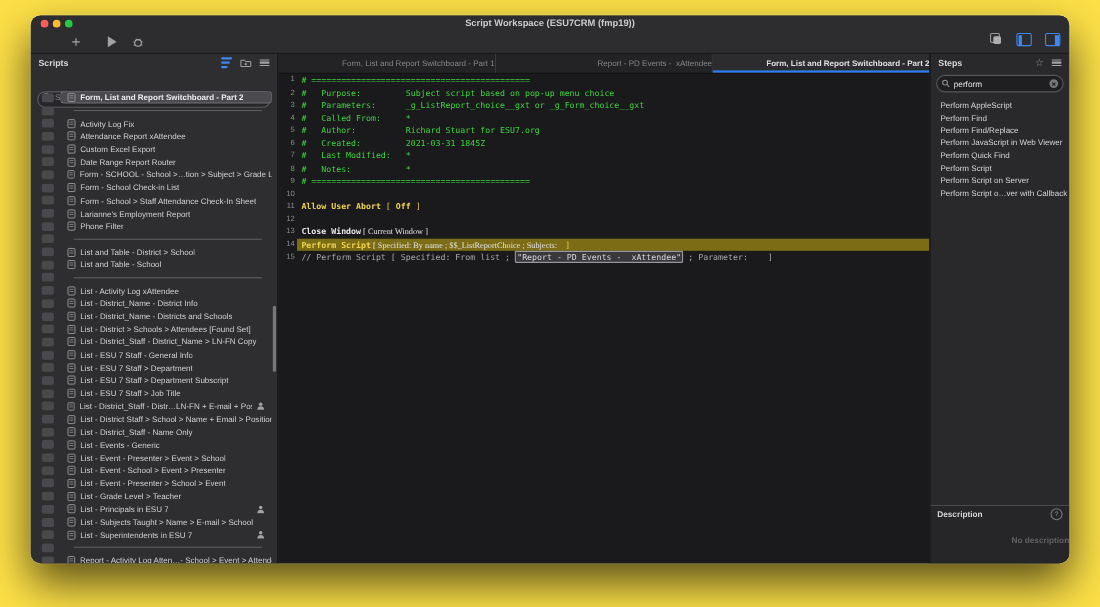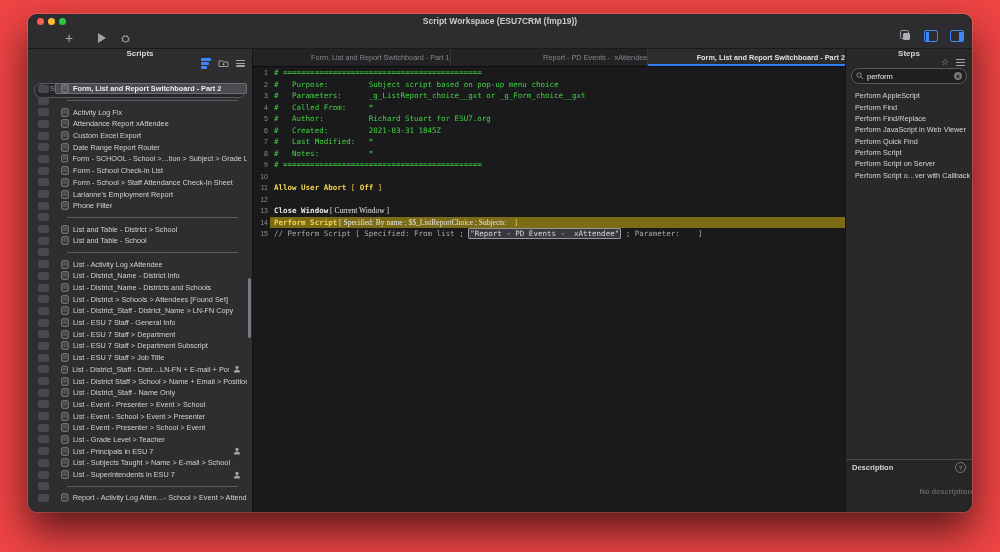--- a/index.html
+++ b/index.html
@@ -1,17 +1,17 @@
 <!DOCTYPE html>
 <html><head>
 <meta charset="utf-8">
 <style>
   html,body{margin:0;padding:0;background:#000;width:1000px;height:552px;overflow:hidden;
     font-family:"Liberation Sans",sans-serif;-webkit-font-smoothing:antialiased;}
-  .stage{position:relative;width:1000px;height:552px;background:#ef4444;}
+  .stage{position:relative;width:1000px;height:552px;background:#fde047;}
   .window{position:absolute;left:28px;top:14px;width:944px;height:498px;background:#2a2a2c;
     border-radius:9px;overflow:hidden;box-shadow:0 18px 40px rgba(0,0,0,.65);
     outline:1px solid rgba(255,255,255,.14);}
   
   .win-header{position:relative;height:34px;background:#2d2d2f;border-bottom:1px solid #1a1a1c;}
   .traffic{position:absolute;left:9px;top:4px;display:flex;gap:4px;}
   .tl{width:7px;height:7px;border-radius:50%;display:inline-block;}
   .tl.red{background:#ff5f57}.tl.yel{background:#febc2e}.tl.grn{background:#28c840}
   .win-title{position:absolute;left:0;right:0;top:2px;text-align:center;font-size:8.5px;
     font-weight:bold;color:#cbcbce;}
@@ -26,21 +26,21 @@
   .copyic .back{position:absolute;left:0;top:0;width:7px;height:7px;border:1px solid #98989c;border-radius:1.5px;}
   .copyic .front{position:absolute;left:3px;top:3px;width:7px;height:7px;background:#aeaeb2;border-radius:1.5px;}
   .panetoggle{position:relative;width:12px;height:10px;border:1.5px solid #3f86f8;border-radius:2px;}
   .panetoggle .fill{position:absolute;top:0.5px;bottom:0.5px;width:3.5px;background:#3f86f8;}
   .panetoggle.left .fill{left:0.5px}.panetoggle.right .fill{right:0.5px}
   
   .content{display:flex;height:464px;}
   
   .scripts-panel{position:relative;width:225px;background:#2e2e30;border-right:1px solid #141416;
     box-sizing:border-box;flex-shrink:0;}
-  .panel-head{height:16px;display:flex;align-items:center;padding:0 7px;flex-direction:column;}
+  .panel-head{height:16px;display:flex;align-items:center;padding:0 7px;}
   .panel-title{font-size:8px;font-weight:bold;color:#d6d6d8;}
   .head-icons{margin-left:auto;display:flex;gap:7px;align-items:center;}
   .viewtog{display:flex;flex-direction:column;gap:1.5px;width:10px;}
   .viewtog i{display:block;height:2.5px;background:#3f86f8;border-radius:1px;}
   .viewtog i:nth-child(2){width:80%}.viewtog i:nth-child(3){width:60%}
   .bars{display:flex;flex-direction:column;gap:1.5px;width:9px;}
   .bars i{display:block;height:1.2px;background:#a6a6aa;border-radius:1px;}
   .searchbox{height:13px;margin:18px 6px 3px 6px;border:1px solid #5c5c60;border-radius:7px;
     background:#27272a;display:flex;align-items:flex-start;padding:0 4px;gap:3px;}
   .searchbox input{flex:1;background:transparent;border:none;outline:none;color:#e3e3e5;
@@ -459,20 +459,31 @@
               </span>
             </div>
             <div class="srow">
               <span class="cbx"></span>
               <span class="rbody">
                 <svg width="8" height="9" viewBox="0 0 8 9">
                   <rect x="0.8" y="0.8" width="6.4" height="7.4" rx="1" fill="none" stroke="#98989c" stroke-width="0.9"></rect>
                   <line x1="2.2" y1="3" x2="5.8" y2="3" stroke="#98989c" stroke-width="0.7"></line>
                   <line x1="2.2" y1="5" x2="5.8" y2="5" stroke="#98989c" stroke-width="0.7"></line>
                 </svg>
+                <span class="slabel">List - Events - Generic</span>
+              </span>
+            </div>
+            <div class="srow">
+              <span class="cbx"></span>
+              <span class="rbody">
+                <svg width="8" height="9" viewBox="0 0 8 9">
+                  <rect x="0.8" y="0.8" width="6.4" height="7.4" rx="1" fill="none" stroke="#98989c" stroke-width="0.9"></rect>
+                  <line x1="2.2" y1="3" x2="5.8" y2="3" stroke="#98989c" stroke-width="0.7"></line>
+                  <line x1="2.2" y1="5" x2="5.8" y2="5" stroke="#98989c" stroke-width="0.7"></line>
+                </svg>
                 <span class="slabel">List - Event - Presenter &gt; Event &gt; School</span>
               </span>
             </div>
             <div class="srow">
               <span class="cbx"></span>
               <span class="rbody">
                 <svg width="8" height="9" viewBox="0 0 8 9">
                   <rect x="0.8" y="0.8" width="6.4" height="7.4" rx="1" fill="none" stroke="#98989c" stroke-width="0.9"></rect>
                   <line x1="2.2" y1="3" x2="5.8" y2="3" stroke="#98989c" stroke-width="0.7"></line>
                   <line x1="2.2" y1="5" x2="5.8" y2="5" stroke="#98989c" stroke-width="0.7"></line>

